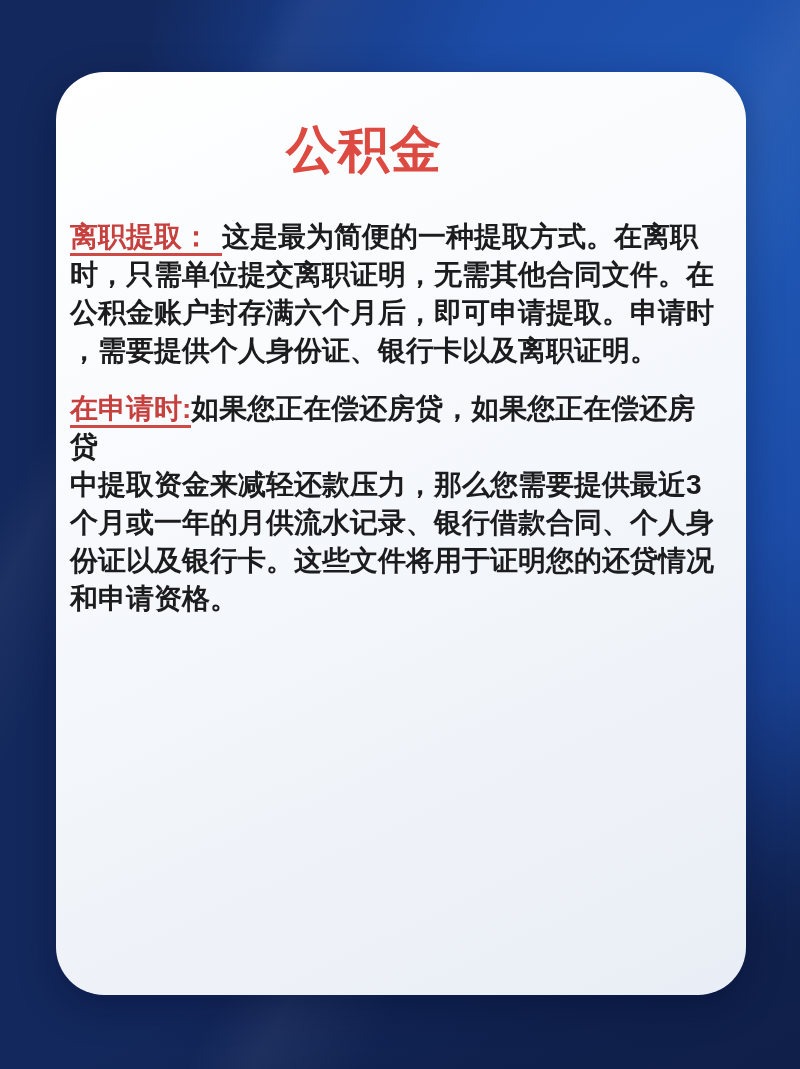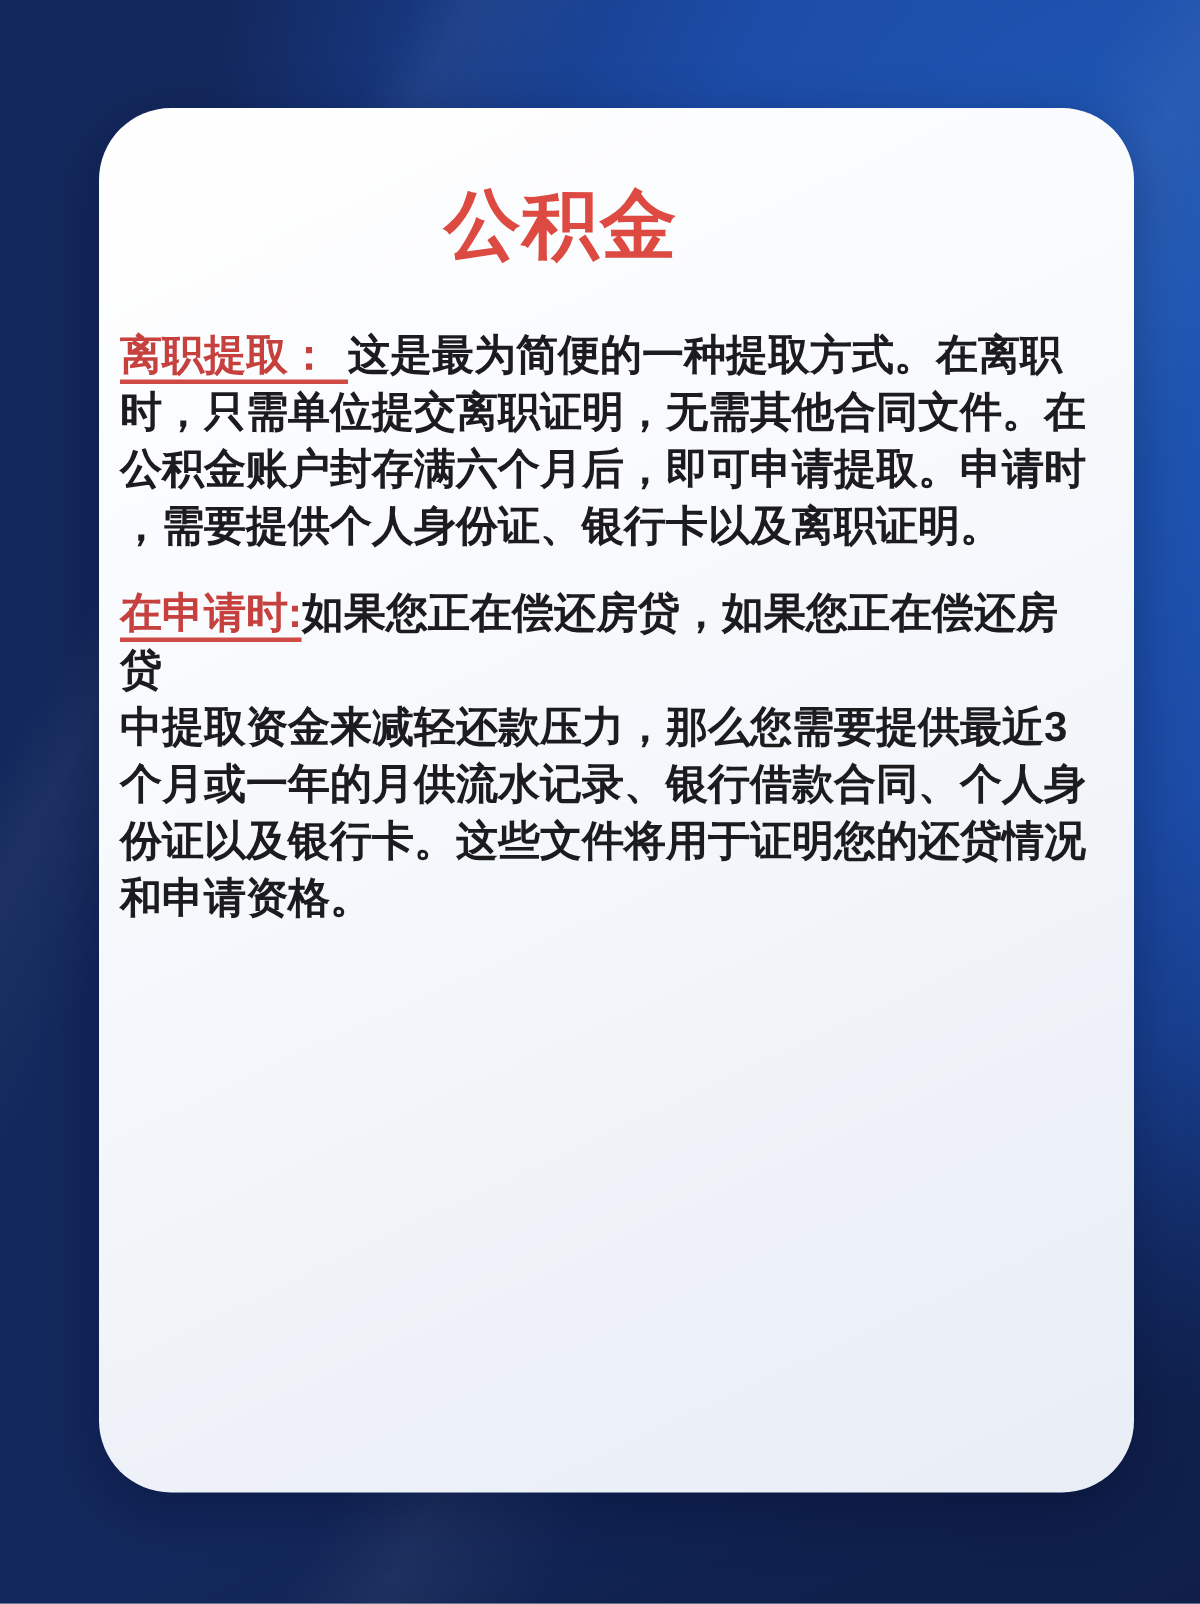--- a/index.html
+++ b/index.html
@@ -31,21 +31,21 @@
     inset: 0;
     background:
       linear-gradient(118deg, transparent 20%, rgba(255,255,255,0.045) 23%, transparent 30%),
       linear-gradient(118deg, transparent 55%, rgba(255,255,255,0.05) 60%, transparent 68%),
       linear-gradient(152deg, transparent 74%, rgba(10,20,50,0.35) 88%, rgba(10,20,50,0.45) 100%);
   }
 
   
   .card {
     position: absolute;
-    left: 66px;
+    left: 56px;
     top: 72px;
     width: 690px;
     height: 923px;
     box-sizing: border-box;
     border-radius: 48px;
     background: linear-gradient(155deg, #ffffff 0%, #f8fafd 35%, #eef2f8 75%, #e9edf5 100%);
     box-shadow: 0 12px 36px rgba(0, 10, 40, 0.35);
     padding: 44px 16px 0 14px;
   }
 

